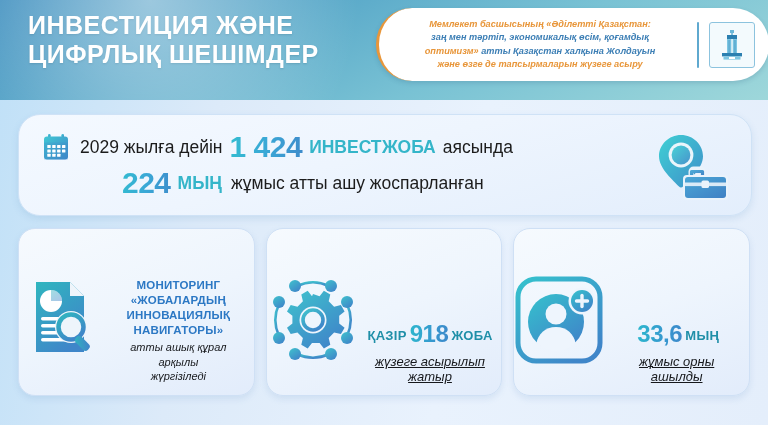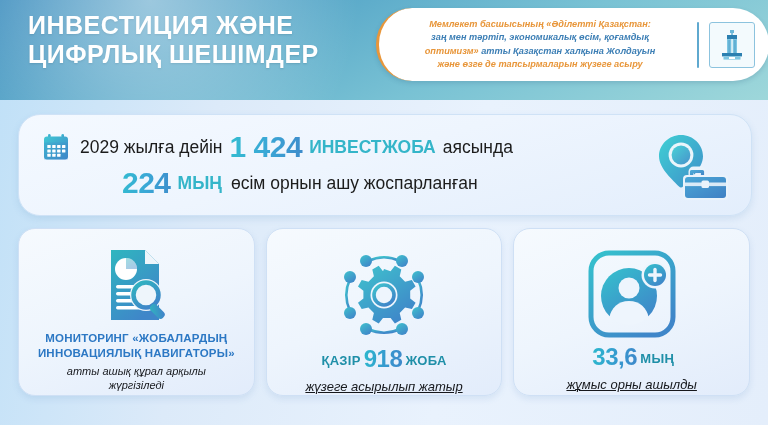--- a/index.html
+++ b/index.html
@@ -54,21 +54,21 @@
   .teal{color:#34b5c9;font-weight:bold;font-size:17.5px;}
   .calicon{width:30px;height:30px;margin-right:9px;flex:none;}
   .panel-icons{position:absolute;right:20px;top:16px;width:78px;height:72px;}
 
   
   .cards{position:absolute;left:18px;top:228px;width:732px;height:168px;
     display:flex;gap:11px;}
   .card{flex:1;border-radius:17px;border:1px solid #cfe0f5;
     background:linear-gradient(160deg,#f6fafe 0%,#eef5fd 50%,#e2ecfb 100%);
     box-shadow:0 3px 6px rgba(95,140,195,.15);
-    display:flex;flex-direction:column;align-items:center;
+    display:flex;align-items:center;
     padding-top:14px;box-sizing:border-box;}
   .card .ic{flex:none;}
   .card .txt{margin-top:auto;padding:0 8px 11px;text-align:center;width:100%;box-sizing:border-box;}
   .hl-blue{color:#2c78c4;font-weight:bold;font-size:11.5px;line-height:1.3;letter-spacing:.2px;}
   .sub{color:#16181c;font-style:italic;font-size:11px;line-height:1.32;margin-top:3px;}
   .stat-line{font-size:13px;color:#1f8fa8;font-weight:bold;letter-spacing:.3px;margin-top:48px;}
   .stat-num{font-size:24px;font-weight:bold;letter-spacing:-.4px;
     background:linear-gradient(95deg,#2bbccd 0%,#3697cf 60%,#3f86c9 100%);
     -webkit-background-clip:text;background-clip:text;color:transparent;
     padding:0 3px;vertical-align:-2px;}
@@ -141,21 +141,21 @@
           </svg>
         </span>
         <span>2029 жылға дейін</span>
         <span class="big">1 424</span>
         <span class="teal">ИНВЕСТЖОБА</span>
         <span style="padding-left:7px">аясында</span>
       </div>
       <div class="prow r2">
         <span class="big">224</span>
         <span class="teal">МЫҢ</span>
-        <span style="padding-left:9px">өсім орнын ашу жоспарланған</span>
+        <span style="padding-left:9px">жұмыс атты ашу жоспарланған</span>
       </div>
     </div>
 
     <div class="panel-icons">
       <svg width="78" height="72" viewBox="0 0 78 72" aria-hidden="true">
         <defs>
           <linearGradient id="gpin" x1="0" y1="0" x2="1" y2="1">
             <stop offset="0" stop-color="#3fd0d4"></stop>
               <stop offset="1" stop-color="#3f8ec9"></stop>
           </linearGradient>

